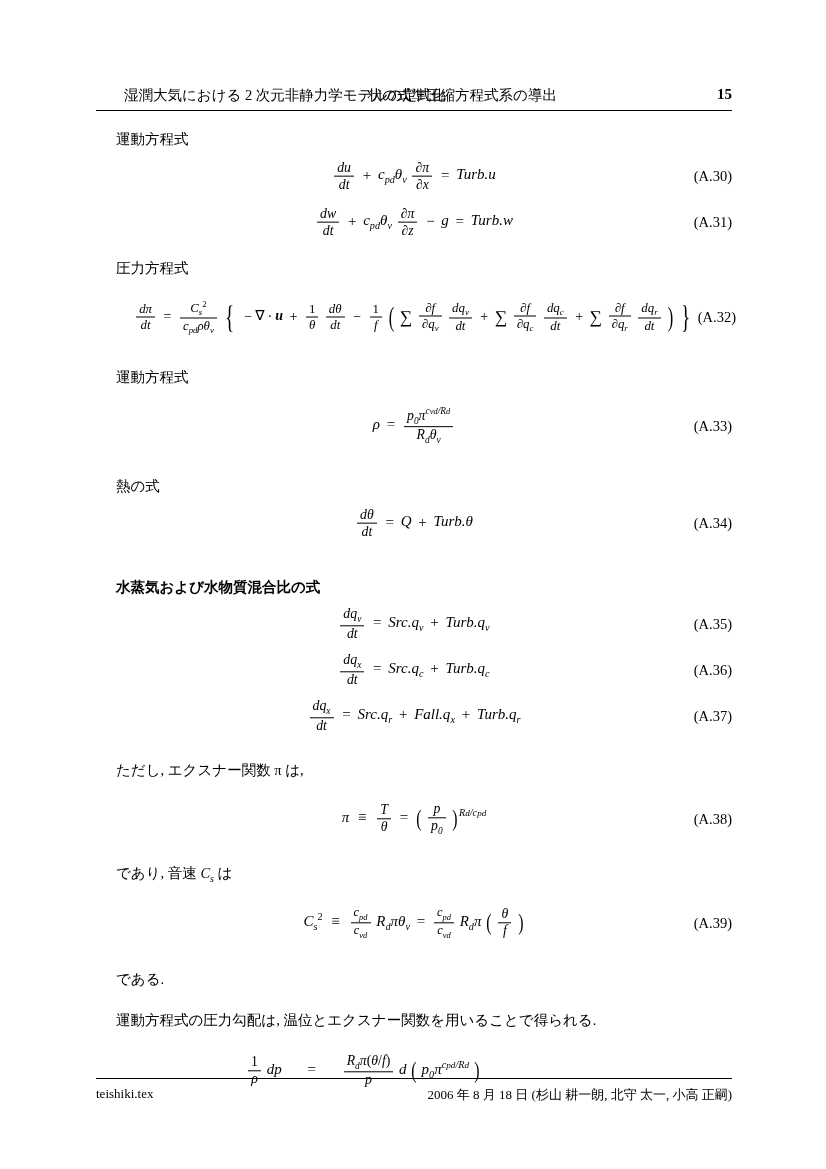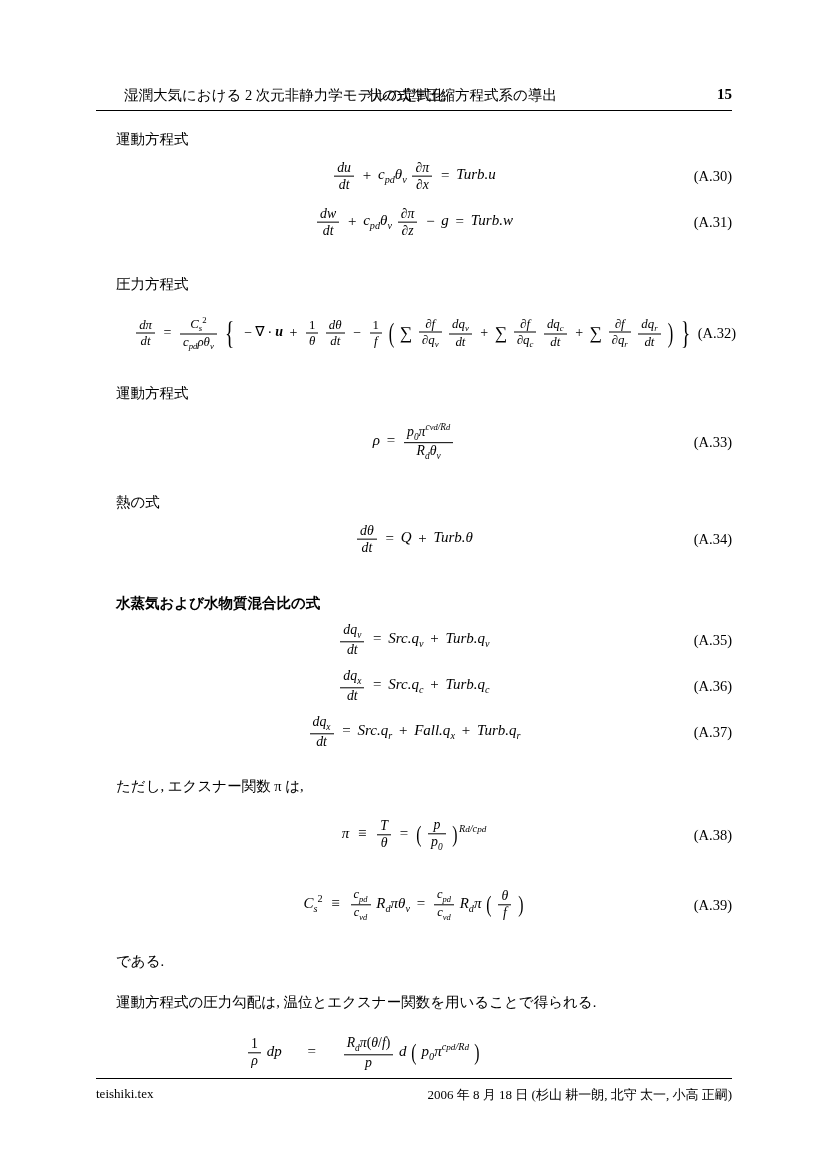--- a/index.html
+++ b/index.html
@@ -219,21 +219,21 @@
         <span class="mi">c</span><span class="sub">pd</span><span class="mi">θ</span><span class="sub">v</span>
         <span class="frac"><span class="num"><span class="mi">∂π</span></span><span class="den"><span class="mi">∂z</span></span></span>
         <span class="op">−</span>
         <span class="mi">g</span>
         <span class="op">=</span>
         <span class="mi">Turb.w</span>
       </div>
       <div class="eqnum">(A.31)</div>
     </div>
 
-    <p class="secline" style="margin-top:30px;">圧力方程式</p>
+    <p class="secline" style="margin-top:14px;">圧力方程式</p>
 
     <div class="eqrow tall">
       <div class="eqbody" style="font-size:14px;">
         <span class="frac"><span class="num"><span class="mi">dπ</span></span><span class="den"><span class="mi">dt</span></span></span>
         <span class="op">=</span>
         <span class="frac"><span class="num"><span class="mi">C</span><span class="sub">s</span><span class="sup-up">2</span></span><span class="den"><span class="mi">c</span><span class="sub">pd</span><span class="mi">ρθ</span><span class="sub">v</span></span></span>
         <span class="bigbrace">{</span>
         <span class="op">−</span><span class="nabla">∇</span><span class="op">·</span><span class="bm">u</span>
         <span class="op">+</span>
         <span class="frac"><span class="num">1</span><span class="den"><span class="mi">θ</span></span></span>
@@ -327,20 +327,21 @@
         <span class="eqdef">≡</span>
         <span class="frac"><span class="num"><span class="mi">T</span></span><span class="den"><span class="mi">θ</span></span></span>
         <span class="op">=</span>
         <span class="medparen">(</span>
         <span class="frac"><span class="num"><span class="mi">p</span></span><span class="den"><span class="mi">p</span><span class="sub">0</span></span></span>
         <span class="medparen">)</span><span class="sup">R<span style="font-size:0.9em">d</span>/c<span style="font-size:0.9em">pd</span></span>
       </div>
       <div class="eqnum">(A.38)</div>
     </div>
 
+    <p class="para" style="margin-top:10px;">であり, 音速 <span class="mi">C</span><span class="sub">s</span> は</p>
 
     <div class="eqrow tall">
       <div class="eqbody">
         <span class="mi">C</span><span class="sub">s</span><span class="sup-up">2</span>
         <span class="eqdef">≡</span>
         <span class="frac" style="font-size:0.9em"><span class="num"><span class="mi">c</span><span class="sub">pd</span></span><span class="den"><span class="mi">c</span><span class="sub">vd</span></span></span>
         <span class="mi">R</span><span class="sub">d</span><span class="mi">πθ</span><span class="sub">v</span>
         <span class="op">=</span>
         <span class="frac" style="font-size:0.9em"><span class="num"><span class="mi">c</span><span class="sub">pd</span></span><span class="den"><span class="mi">c</span><span class="sub">vd</span></span></span>
         <span class="mi">R</span><span class="sub">d</span><span class="mi">π</span>

